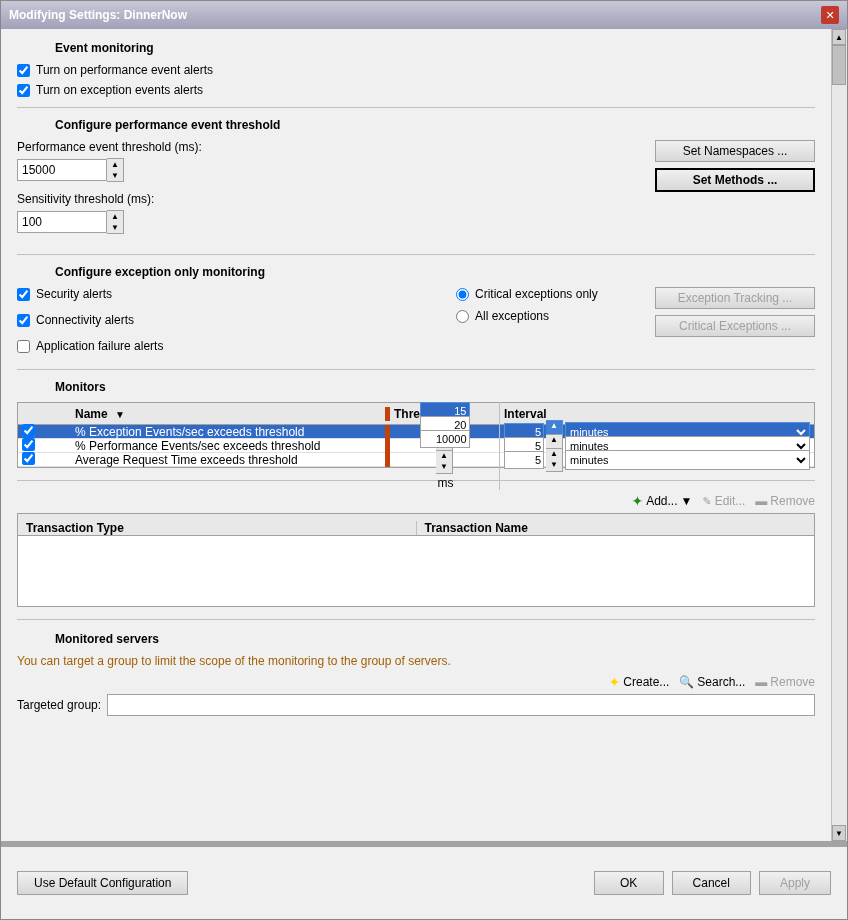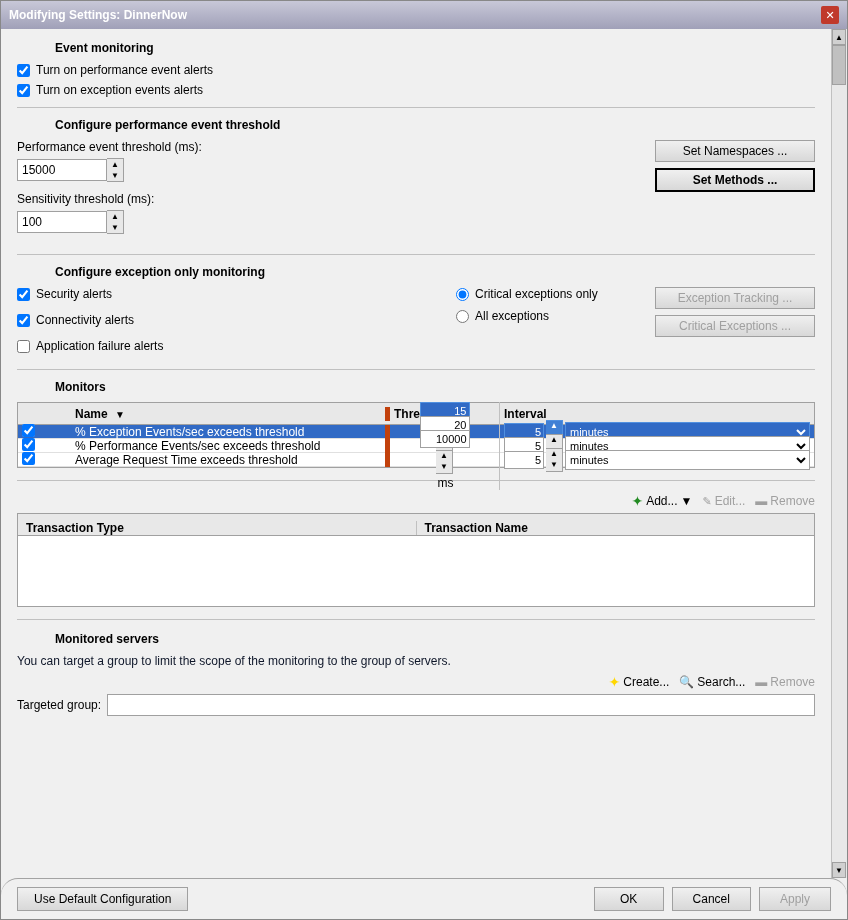--- a/index.html
+++ b/index.html
@@ -289,21 +289,21 @@
       background: white;
     }
 
     
     .monitored-section {
       margin-top: 12px;
       background: #f0f0f0;
     }
 
     .monitored-desc {
-      color: #0f172a;
+      color: #a16207;
       margin-bottom: 6px;
     }
 
     .targeted-row {
       display: flex;
       align-items: center;
       gap: 6px;
     }
 
     .targeted-input {
@@ -333,25 +333,24 @@
       color: #000;
     }
 
     .server-btn:disabled { color: #a0a0a0; cursor: default; }
 
     
     .footer {
       display: flex;
       justify-content: space-between;
       align-items: center;
-      padding: 8px 16px;
-      border-top: 1px solid #a3a3a3;
+      padding: 24px 16px;
+      border-top: 6px solid #a3a3a3;
       background: #f0f0f0;
       flex-shrink: 0;
-      border-radius: 17px;
     }
 
     .footer-left button {
       background: linear-gradient(to bottom, #f0f0f0, #d8d8d8);
       border: 1px solid #a0a0a0;
       padding: 4px 16px;
       font-size: 12px;
       cursor: pointer;
     }
 

